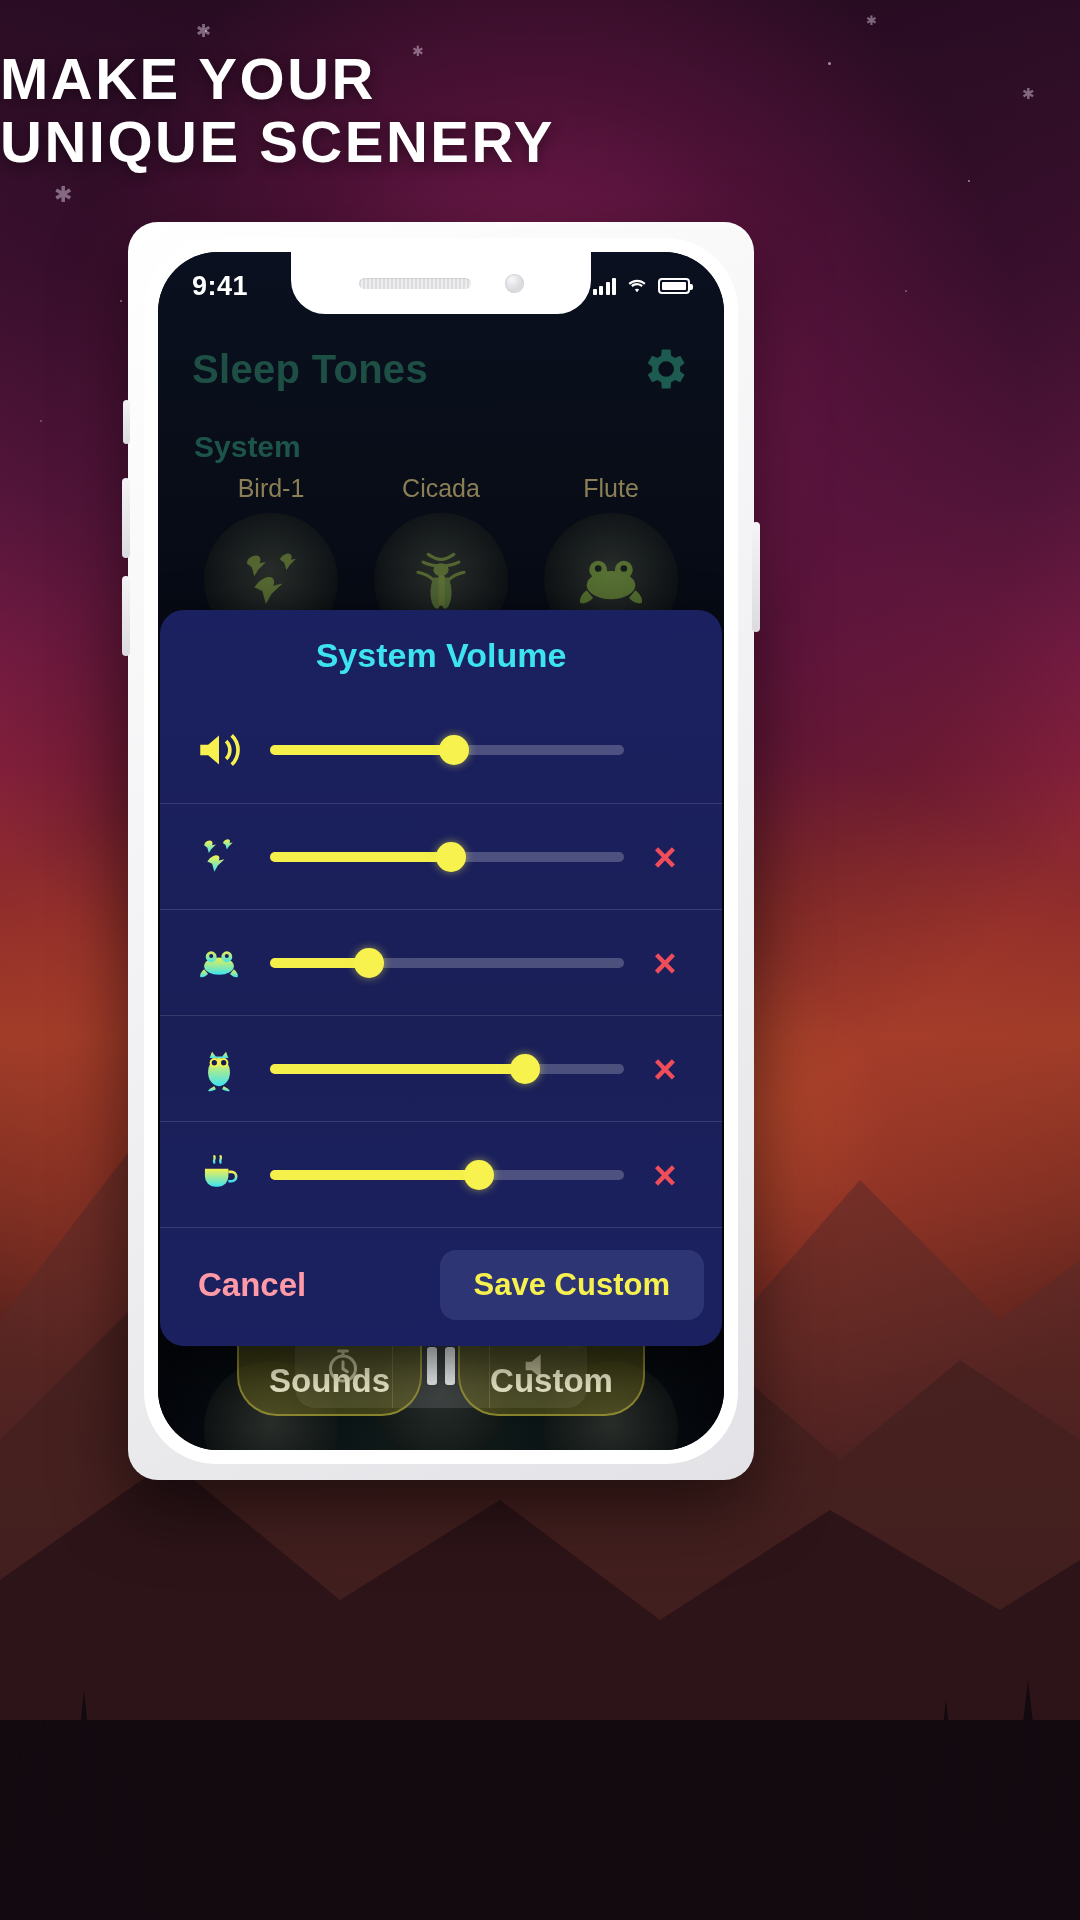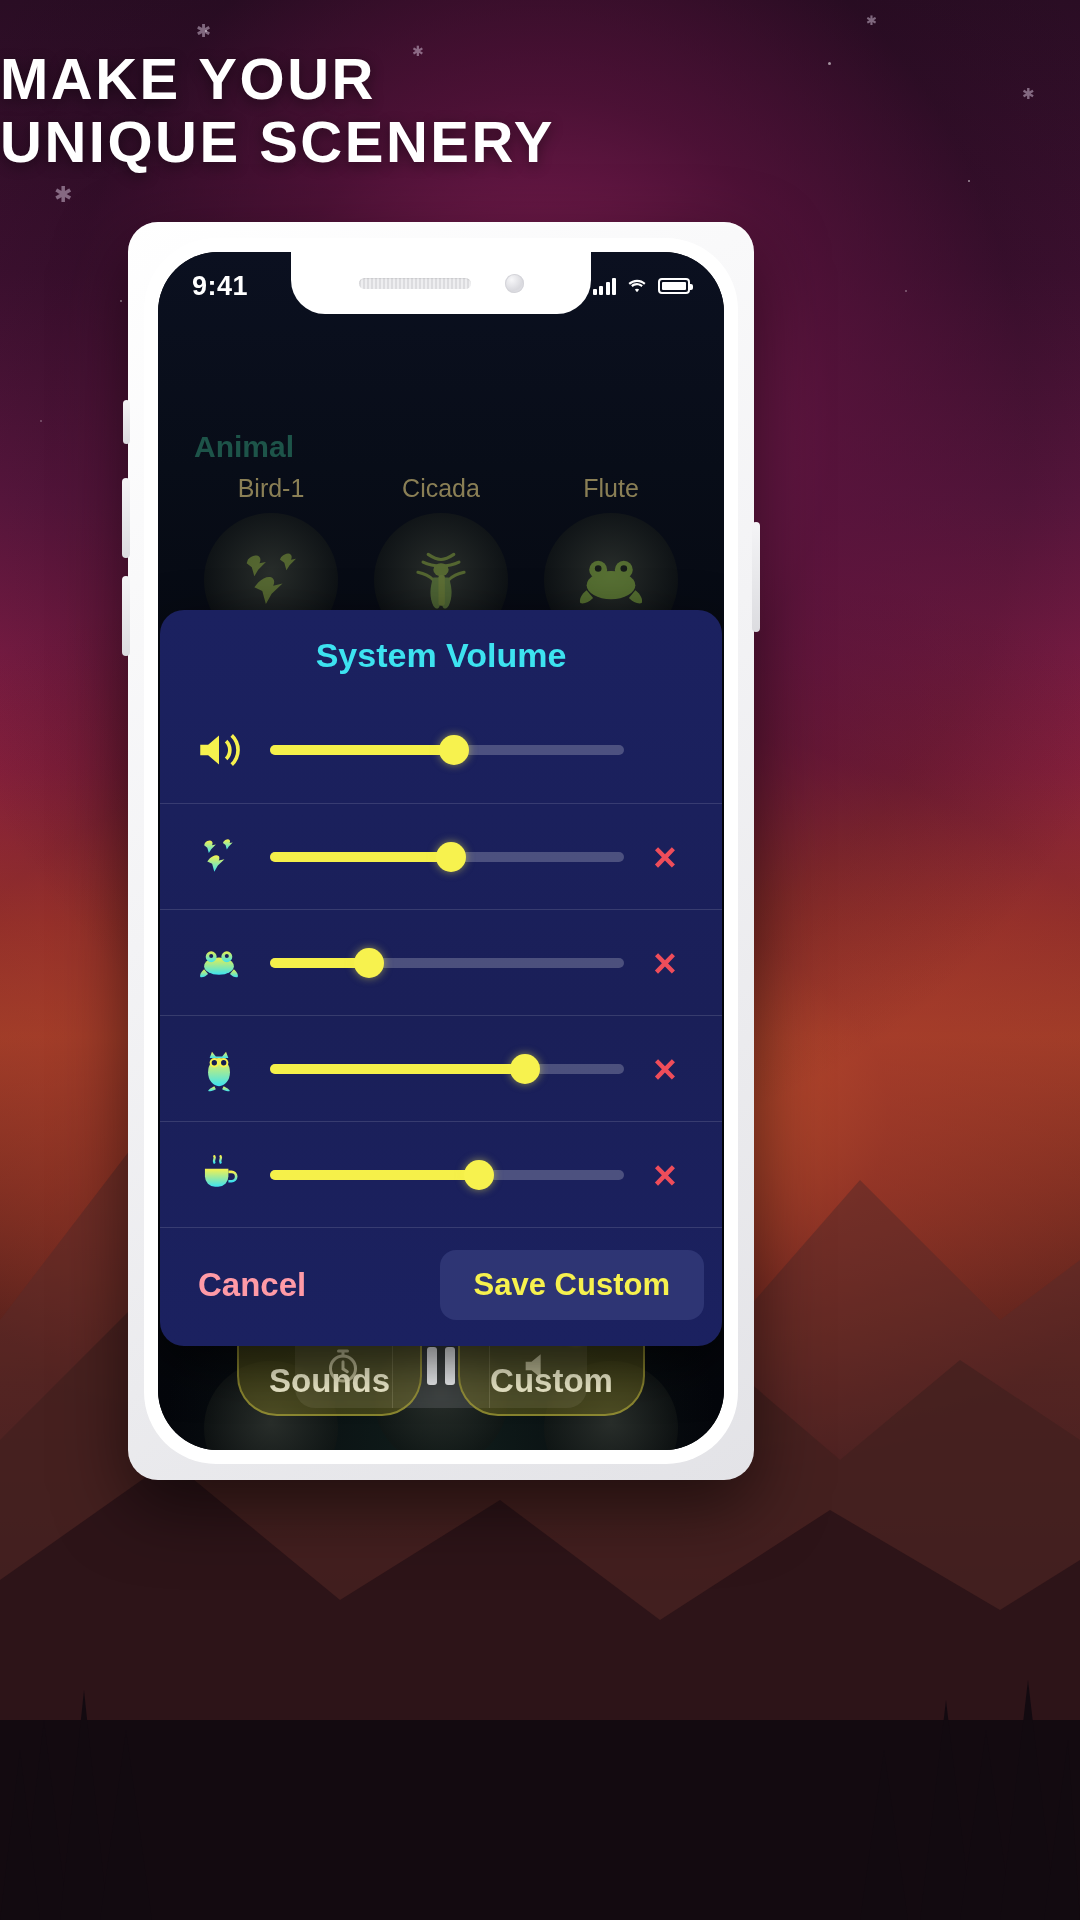--- a/index.html
+++ b/index.html
@@ -351,22 +351,28 @@
               <path d="M12 19.5l2.6-3.2a4 4 0 00-5.2 0L12 19.5z"></path>
               <path d="M12 11.2c2 0 3.9.7 5.3 2l1.7-2.1A11 11 0 0012 8.3c-2.7 0-5.2 1-7 2.8l1.7 2.1a7.6 7.6 0 015.3-2z"></path>
               <path d="M12 4.5c-3.9 0-7.5 1.5-10.2 4l1.7 2.1A12.6 12.6 0 0112 7.3c3.3 0 6.3 1.2 8.5 3.3l1.7-2.1A14.6 14.6 0 0012 4.5z"></path>
             </svg>
             <div class="batt">
                 <span></span>
               </div>
           </div>
         </div>
 
-
-        <div class="section-label sec-animal">Animal</div>
+        <div class="app-header">
+          <div class="app-title">Sleep Tones</div>
+          <svg class="gear" viewBox="0 0 24 24" fill="#1d5a4f">
+            <path d="M19.4 13a7.6 7.6 0 000-2l2.1-1.6-2-3.5-2.5 1a7.7 7.7 0 00-1.7-1L15 3h-4l-.3 2.9c-.6.25-1.2.6-1.7 1l-2.5-1-2 3.5L6.6 11a7.6 7.6 0 000 2l-2.1 1.6 2 3.5 2.5-1c.5.4 1.1.75 1.7 1L11 21h4l.3-2.9c.6-.25 1.2-.6 1.7-1l2.5 1 2-3.5-2.1-1.6zM13 15.6a3.6 3.6 0 110-7.2 3.6 3.6 0 010 7.2z"></path>
+          </svg>
+        </div>
+
+        <div class="section-label sec-animal">System</div>
         <div class="tiles tiles-animal">
 
           <div class="tile">
             <div class="tile-name">Bird-1</div>
             <div class="tile-circle">
               <svg viewBox="0 0 64 64" fill="#7d9a3a">
                 <path d="M14 16c3-3 7-4 9-2 1 1 1 3 0 5l5-1-6 6-3 5-2-7-4-3 1-3z"></path>
                 <path d="M40 14c2.5-2.5 6-3.5 7.5-1.8.9 1 .8 2.6 0 4l4-.8-5 5-2.5 4-1.6-5.8-3.4-2.6.9-2z"></path>
                 <path d="M22 34c4-4 9-5.5 11.5-3.2 1.3 1.2 1.3 3.5.2 5.6l7.3-1.6-8.5 8-4.5 8-2.8-10.2L19 37.6 22 34z"></path>
               </svg>

